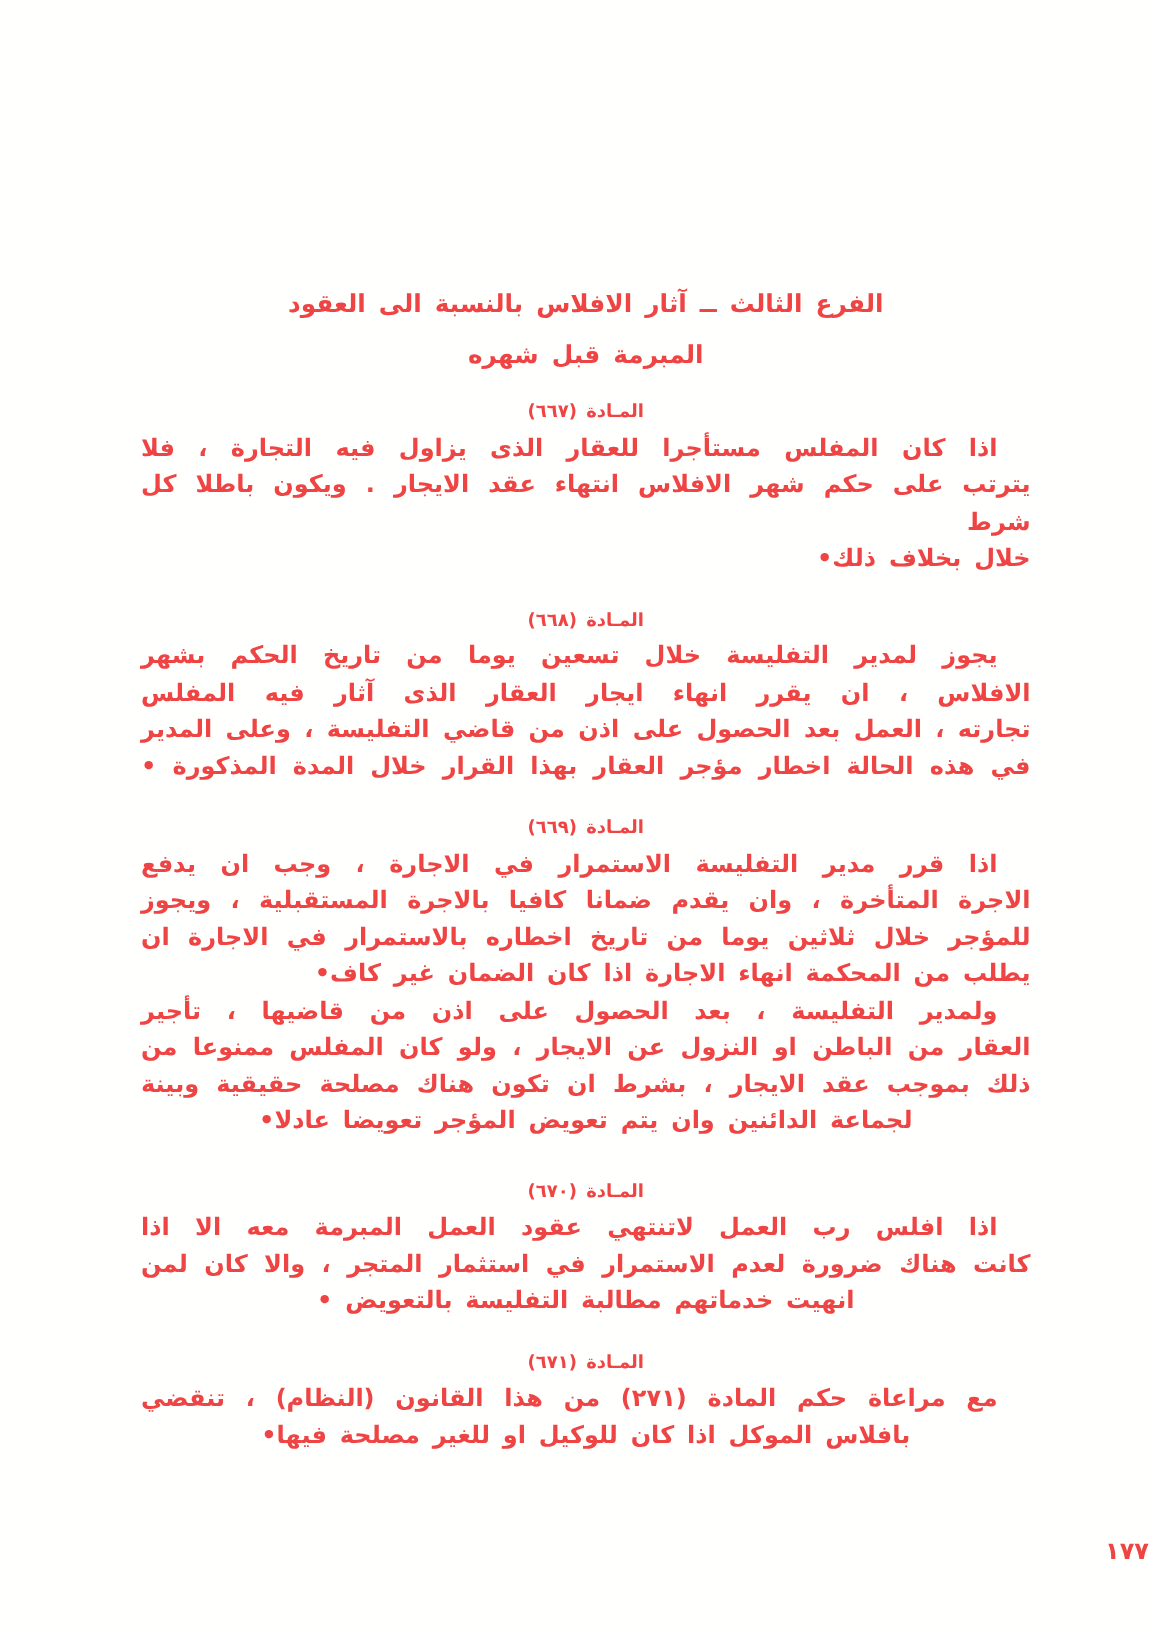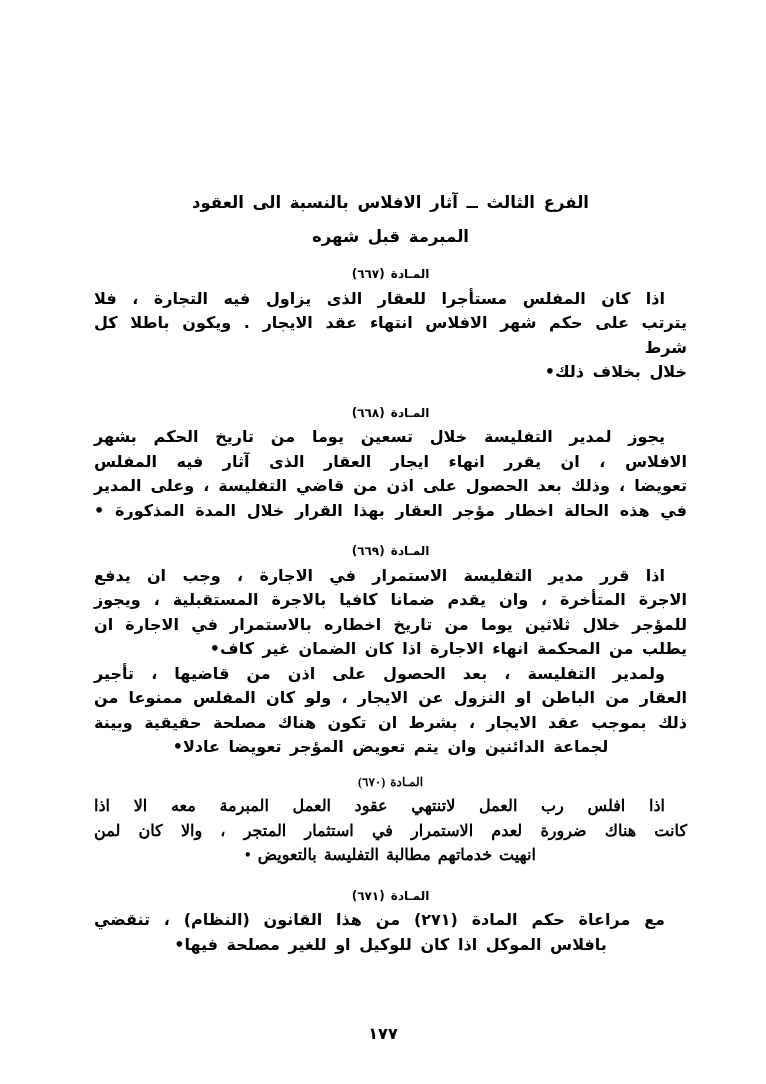--- a/index.html
+++ b/index.html
@@ -6,34 +6,34 @@
   .page {
     position: relative;
     width: 766px;
     height: 1084px;
     box-sizing: border-box;
     background: #fffffe;
     padding: 186px 79px 0 94px;
     direction: rtl;
     font-family: "DejaVu Sans", sans-serif;
     font-weight: 700;
-    color: #000000;
+    color: #ef4444;
     overflow: hidden;
   }
   .title-block {
     text-align: center;
     font-size: 16.5px;
     line-height: 34px;
     word-spacing: 3px;
   }
   .article { margin: 0; }
   .a667 { margin-top: 8px; }
   .a668 { margin-top: 16px; }
   .a669 { margin-top: 16px; }
-  .a670 { margin-top: 10px; font-family: Liberation Serif, serif; }
+  .a670 { margin-top: 22px; }
   .a671 { margin-top: 16px; }
   .heading {
     text-align: center;
     font-size: 12px;
     line-height: 24.5px;
     word-spacing: 2px;
   }
   .para { margin: 0; padding: 0; }
   .ln {
     font-size: 16px;
@@ -42,21 +42,21 @@
   }
   .j { text-align: justify; text-align-last: justify; }
   .first { padding-right: 22px; }
   .end-r { text-align: right; text-align-last: right; }
   .end-c { text-align: center; text-align-last: center; }
   .page-number {
     position: absolute;
     top: 1024px;
     left: 0;
     right: 0;
-    text-align: center;
+    text-align: right;
     font-size: 16px;
     letter-spacing: 1px;
   }
 </style>
 </head>
 <body>
 
 <div class="page">
 
   <div class="title-block">
@@ -71,21 +71,21 @@
       <div class="ln j">يترتب على حكم شهر الافلاس انتهاء عقد الايجار . ويكون باطلا كل شرط</div>
       <div class="ln end-r">خلال بخلاف ذلك•</div>
     </div>
   </section>
 
   <section class="article a668">
     <div class="heading">المـادة (٦٦٨)</div>
     <div class="para">
       <div class="ln j first">يجوز لمدير التفليسة خلال تسعين يوما من تاريخ الحكم بشهر</div>
       <div class="ln j">الافلاس ، ان يقرر انهاء ايجار العقار الذى آثار فيه المفلس</div>
-      <div class="ln j">تعويضا ، وذلك بعد الحصول على اذن من قاضي التفليسة ، وعلى المدير</div>
+      <div class="ln j">تجارته ، العمل بعد الحصول على اذن من قاضي التفليسة ، وعلى المدير</div>
       <div class="ln j">في هذه الحالة اخطار مؤجر العقار بهذا القرار خلال المدة المذكورة •</div>
     </div>
   </section>
 
   <section class="article a669">
     <div class="heading">المـادة (٦٦٩)</div>
     <div class="para">
       <div class="ln j first">اذا قرر مدير التفليسة الاستمرار في الاجارة ، وجب ان يدفع</div>
       <div class="ln j">الاجرة المتأخرة ، وان يقدم ضمانا كافيا بالاجرة المستقبلية ، ويجوز</div>
       <div class="ln j">للمؤجر خلال ثلاثين يوما من تاريخ اخطاره بالاستمرار في الاجارة ان</div>

